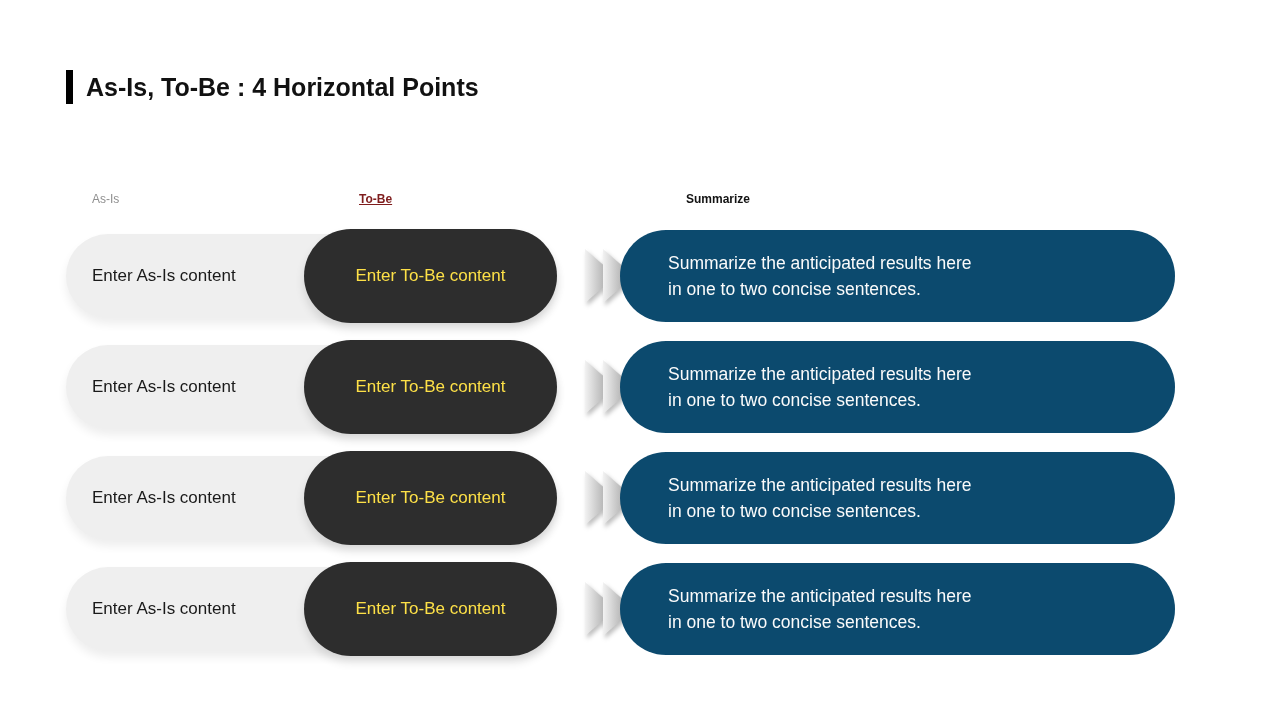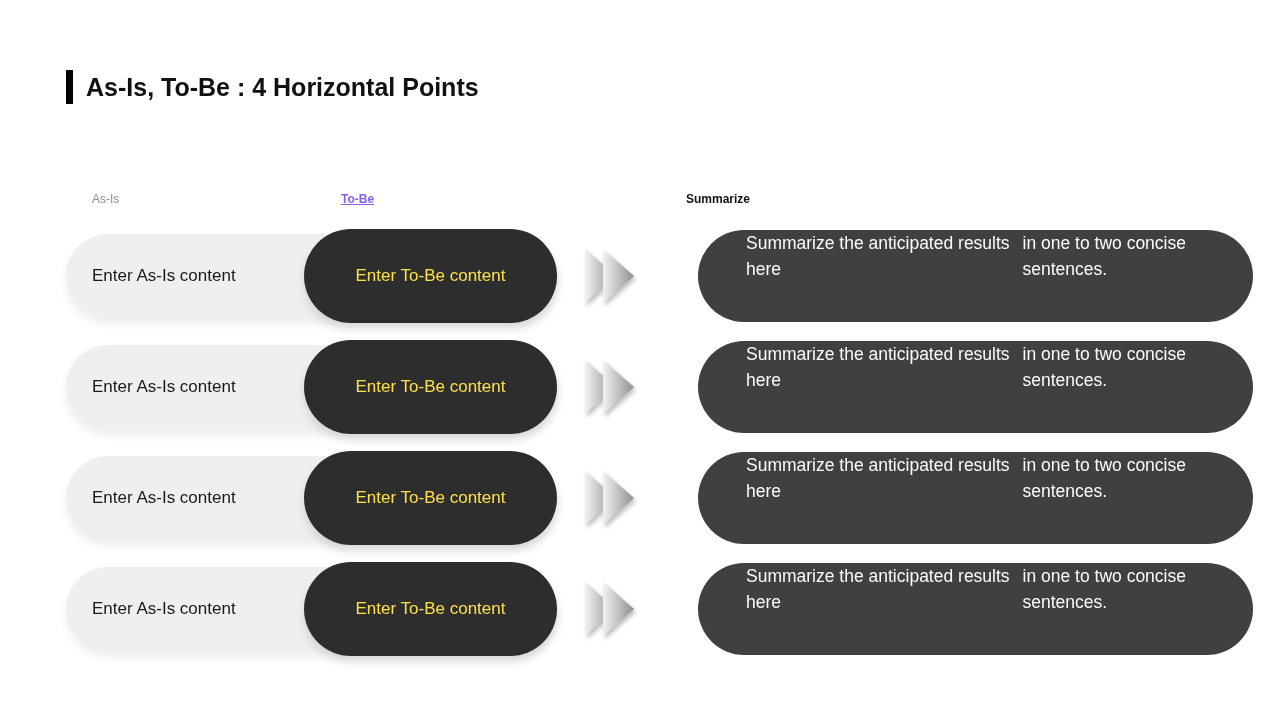--- a/index.html
+++ b/index.html
@@ -7,39 +7,39 @@
     position:relative;width:1280px;height:720px;background:#ffffff;overflow:hidden;
     font-family:"Liberation Sans","DejaVu Sans",sans-serif;
   }
   
   .title-block{position:absolute;left:66px;top:68px;height:38px;display:flex;align-items:center;}
   .accent-bar{width:7px;height:34px;background:#000000;margin-right:13px;}
   .page-title{font-size:25px;font-weight:700;color:#111111;letter-spacing:0px;white-space:nowrap;}
   
   .col-header{position:absolute;top:192px;font-size:12px;white-space:nowrap;}
   .col-as-is{left:92px;color:#8f8f8f;font-weight:400;}
-  .col-to-be{left:341px;color:#8b5cf6;font-weight:700;text-decoration:underline;}
+  .col-to-be{left:359px;color:#7f1d1d;font-weight:700;text-decoration:underline;}
   .col-conclusion{left:686px;color:#121212;font-weight:700;}
   
   .row{position:absolute;left:0;width:1124px;height:94px;}
   .pill{position:absolute;box-sizing:border-box;display:flex;align-items:center;}
   .pill-light{
     left:66px;top:5px;width:491px;height:84px;border-radius:42px;
     background:#efefef;box-shadow:0 6px 10px rgba(0,0,0,0.07);
     padding-left:26px;
   }
   .pill-light span{font-size:17px;color:#1a1a1a;}
   .pill-dark{
     left:304px;top:0;width:253px;height:94px;border-radius:47px;
     background:#2d2d2d;justify-content:center;box-shadow:0 6px 10px rgba(0,0,0,0.12);
   }
   .pill-dark span{font-size:17px;color:#fde047;}
   .pill-gray{
-    left:698px;top:1px;width:555px;height:92px;border-radius:46px;
-    background:#404040;padding-left:48px;flex-direction:row;
+    left:620px;top:1px;width:555px;height:92px;border-radius:46px;
+    background:#0c4a6e;padding-left:48px;flex-direction:column;
     align-items:flex-start;justify-content:center;
   }
   .pill-gray .line{font-size:17.5px;line-height:26px;color:#fbfbfb;}
   .chevron{position:absolute;left:585px;top:20px;}
 </style>
 </head>
 <body>
 
 <svg width="0" height="0" style="position:absolute">
   <defs>

